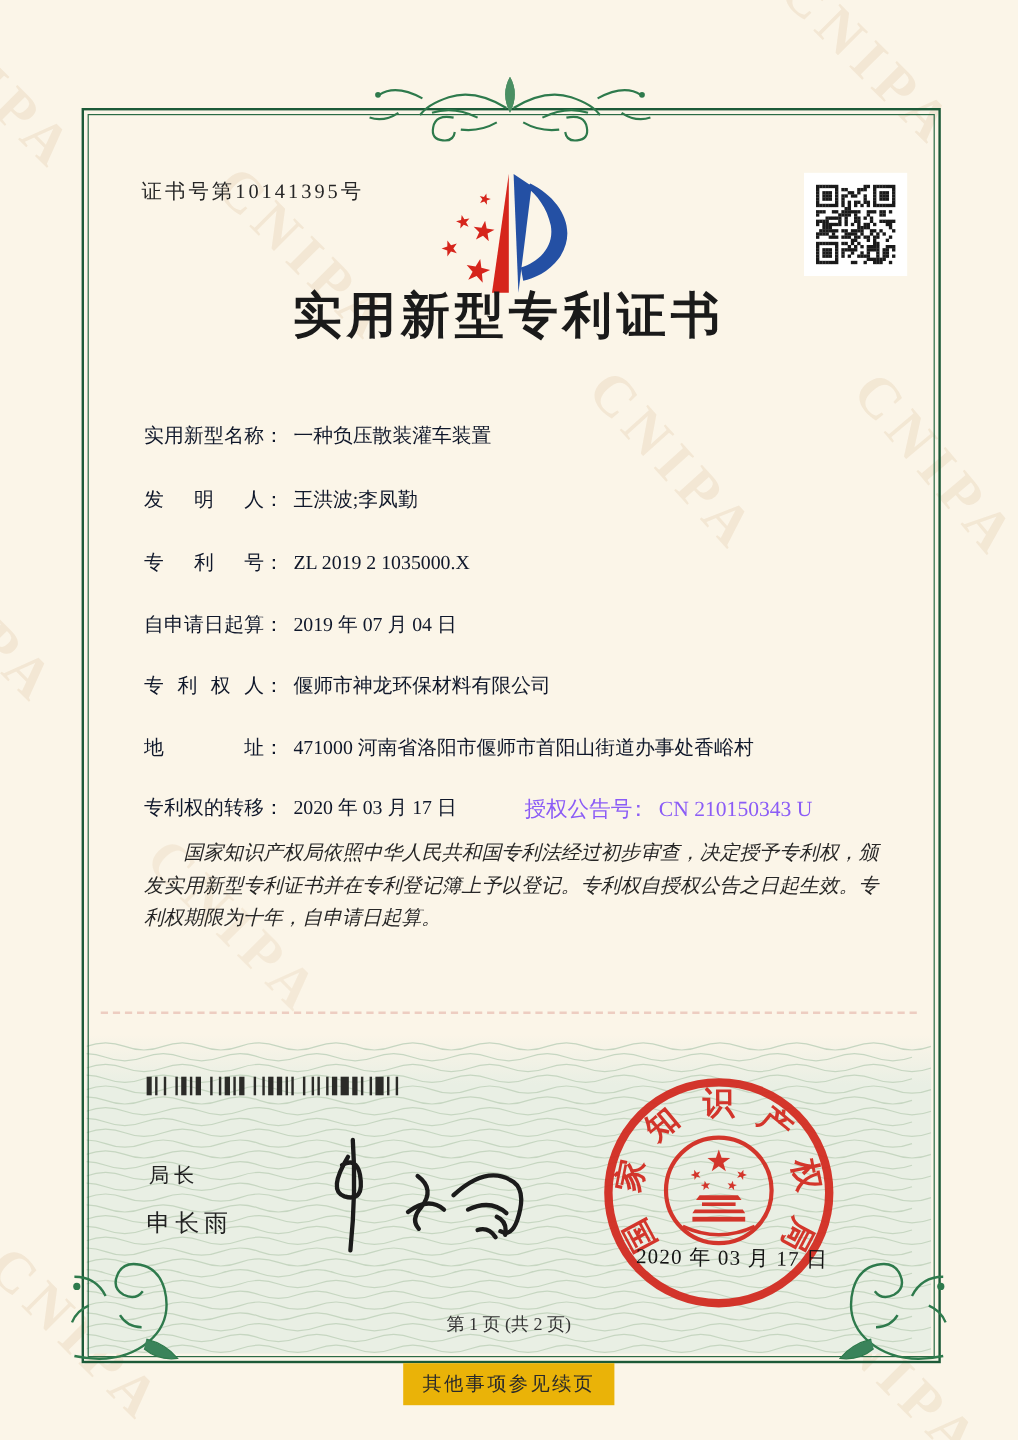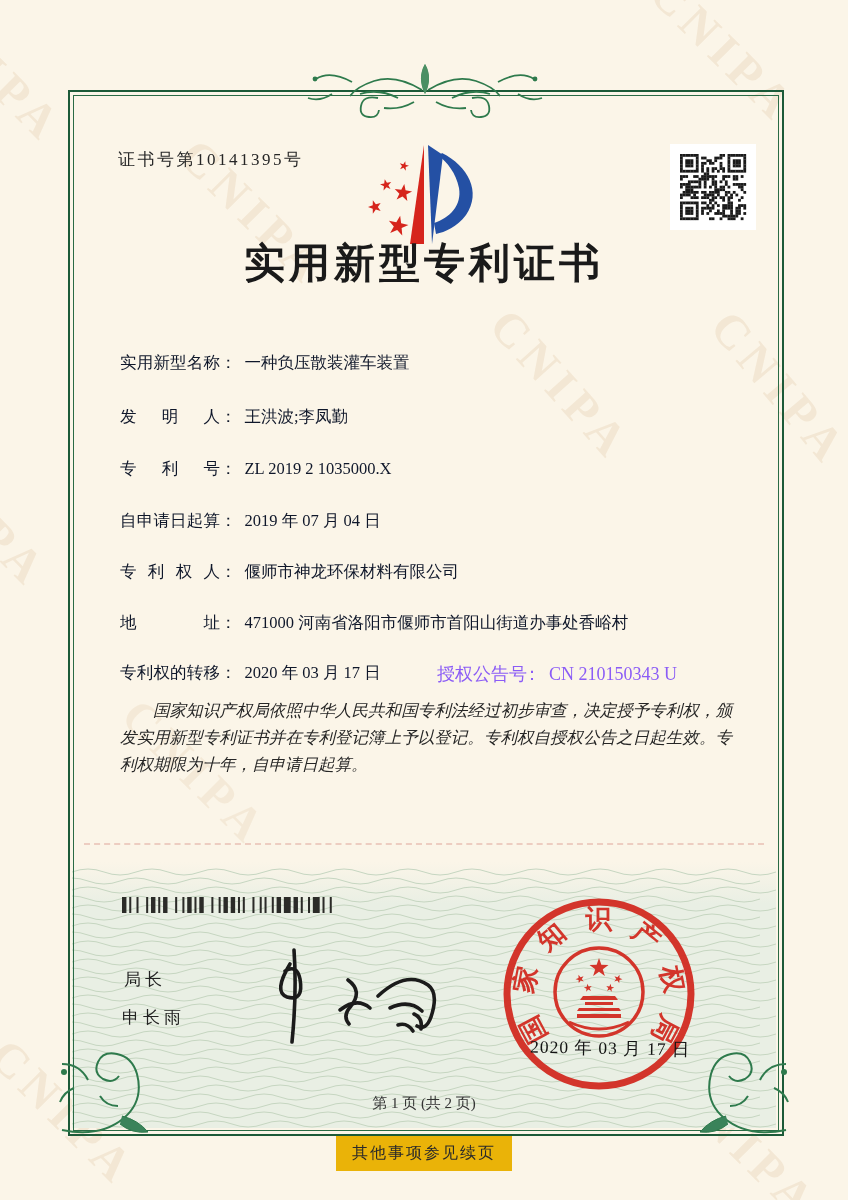--- a/index.html
+++ b/index.html
@@ -30,21 +30,21 @@
   .fcolon{display:inline-block;margin:0 8px 0 0;}
   .flabel2{display:inline-block;width:86px;text-align:justify;text-align-last:justify;vertical-align:top;}
   
   .paras{left:120px;top:697px;width:612px;z-index:4;font-size:16.5px;line-height:27px;
          color:#262626;text-align:justify;}
   .paras p{margin:0;text-indent:2em;font-style:italic;}
   
   .barcode{left:122px;top:897px;width:215px;height:16px;z-index:4;}
   
   .juzhang{left:124px;top:968px;font-size:17px;letter-spacing:4px;color:#222;z-index:4;}
-  .shency{left:122px;top:1006px;font-size:17px;letter-spacing:4px;color:#222;z-index:4;}
+  .shency{left:122px;top:1006px;font-size:20px;letter-spacing:4px;color:#222;z-index:4;}
   .sig{left:252px;top:944px;z-index:5;}
   
   .seal{left:501px;top:896px;z-index:5;opacity:.93;}
   .sealdate{left:530px;top:1036px;font-size:17.5px;letter-spacing:1px;color:#131313;
             z-index:6;transform:rotate(1deg);}
   
   .pageinfo{left:0;top:1094px;width:848px;text-align:center;font-size:15px;color:#333;z-index:4;}
   .contnote{left:0;top:1136px;width:848px;text-align:center;z-index:4;}
   .contnote span{display:inline-block;background:#eab308;padding:7px 16px;font-size:16px;
                  letter-spacing:2px;color:#2a2a2a;}

